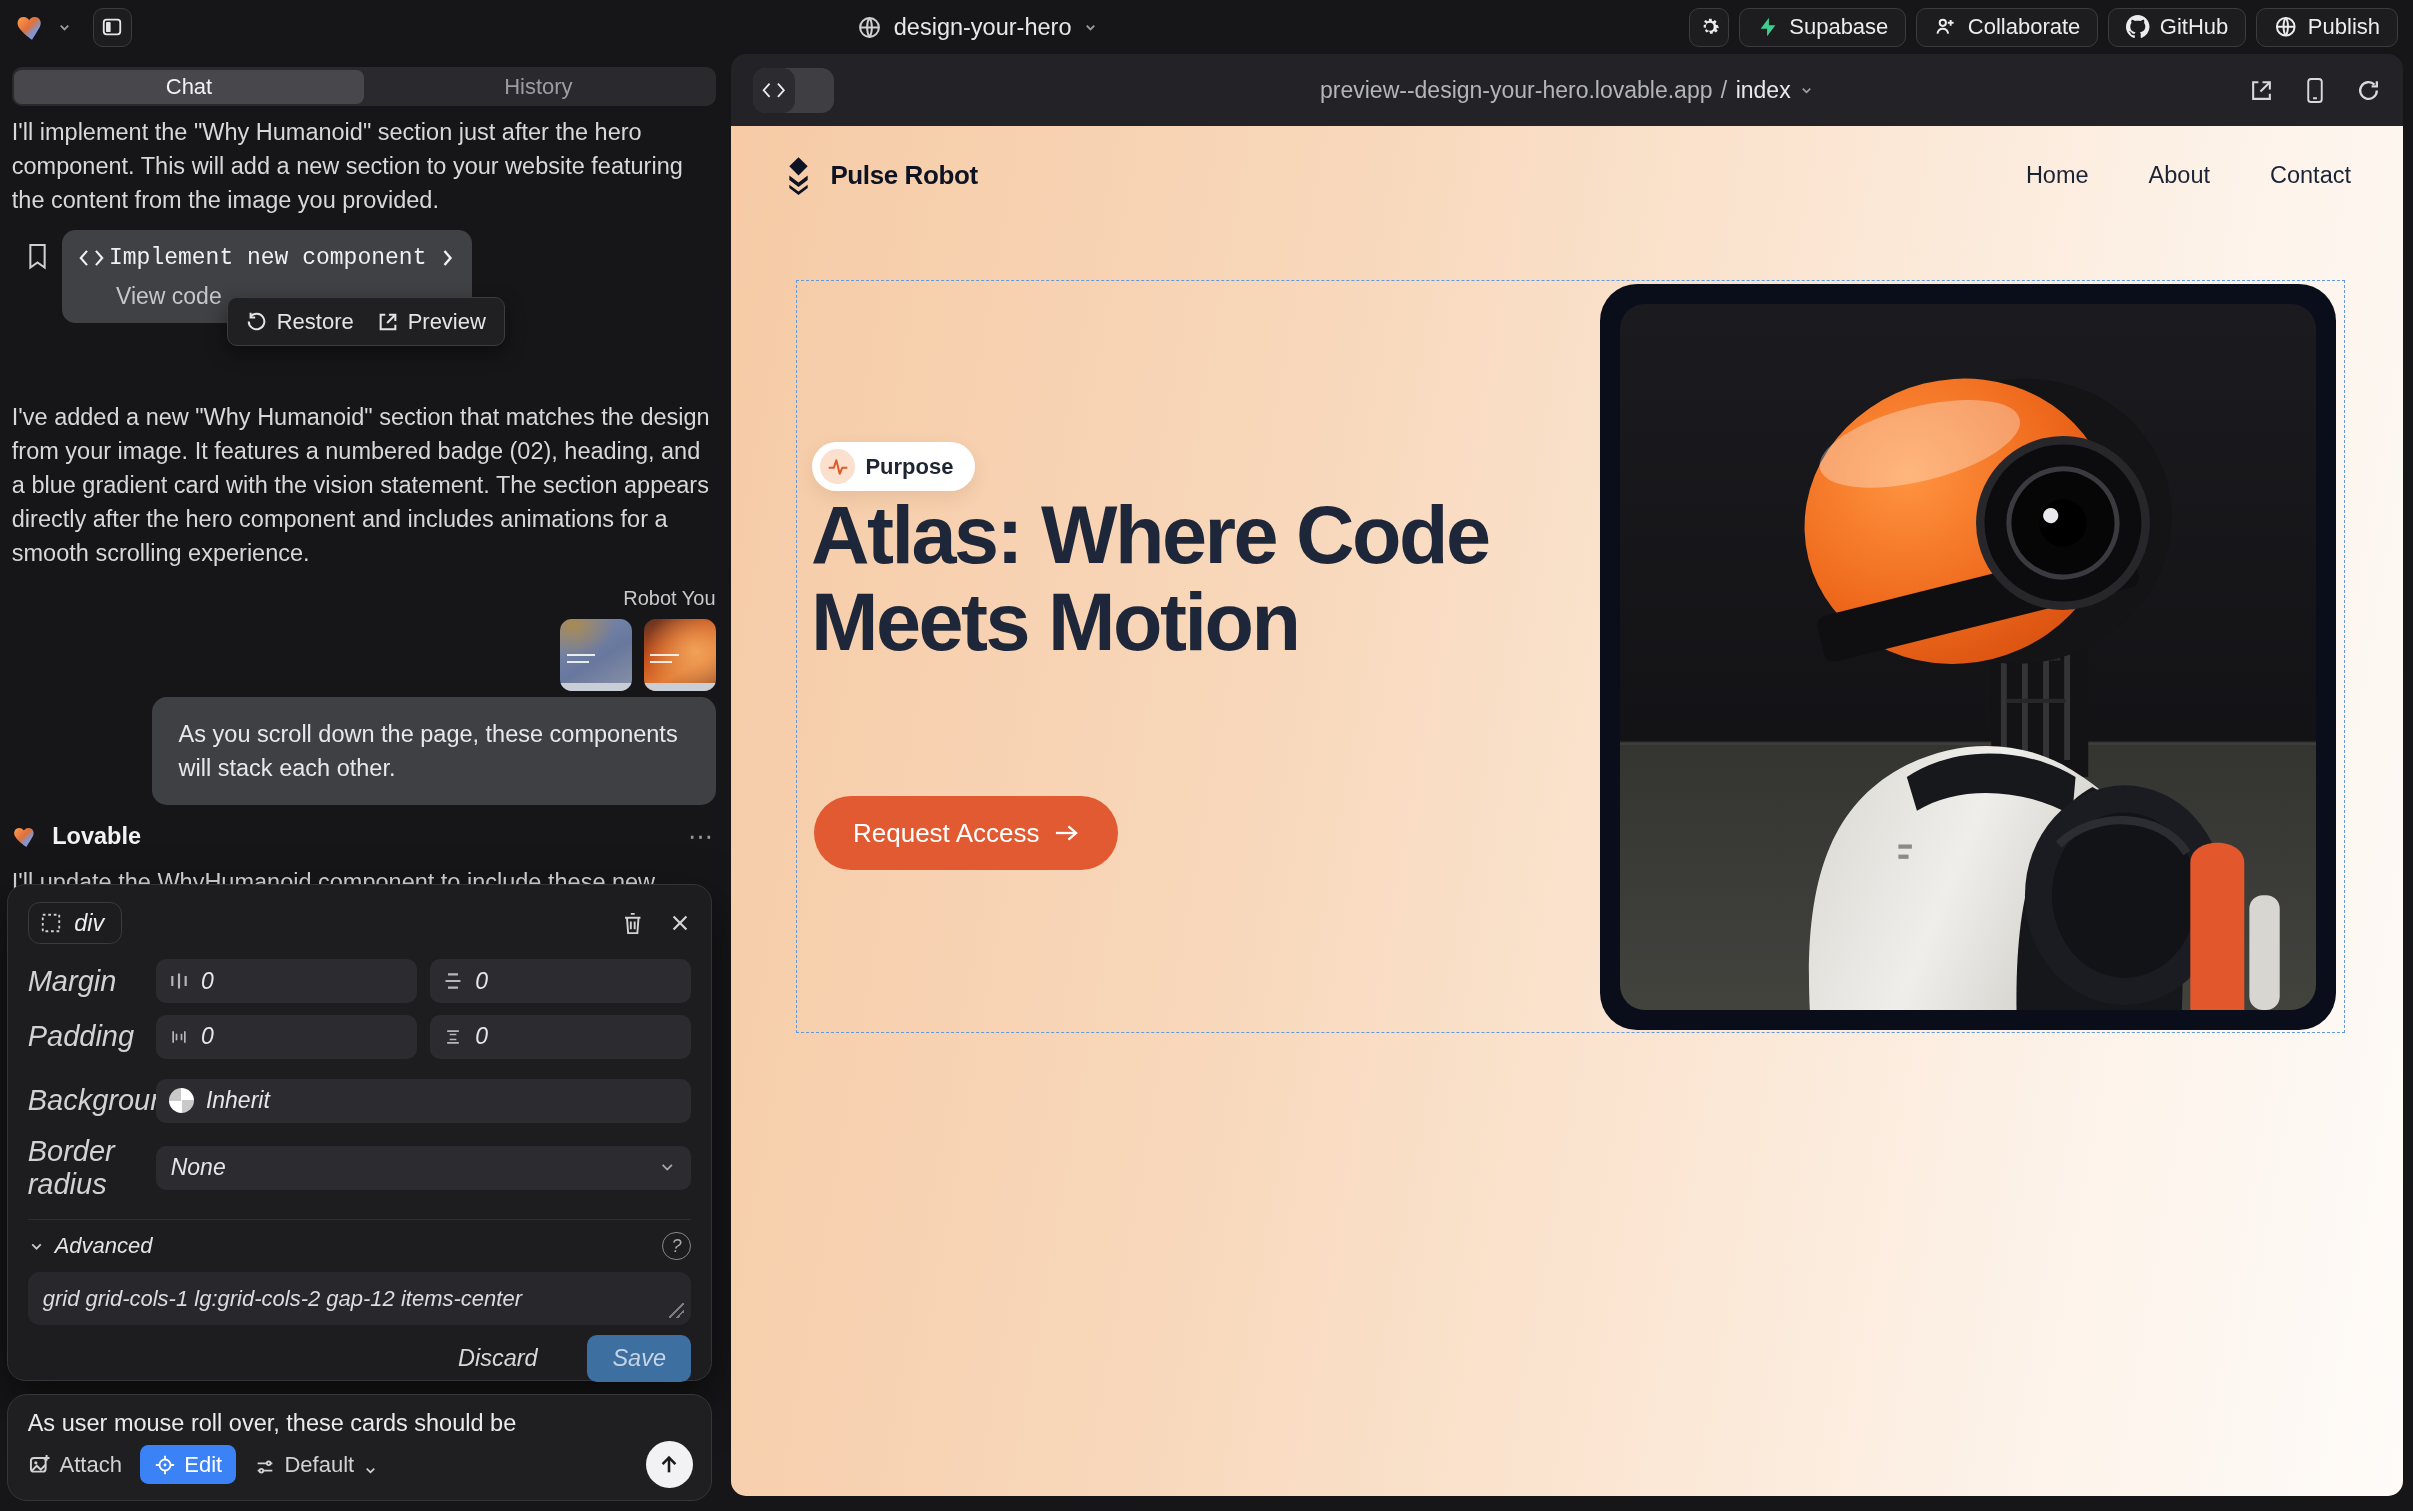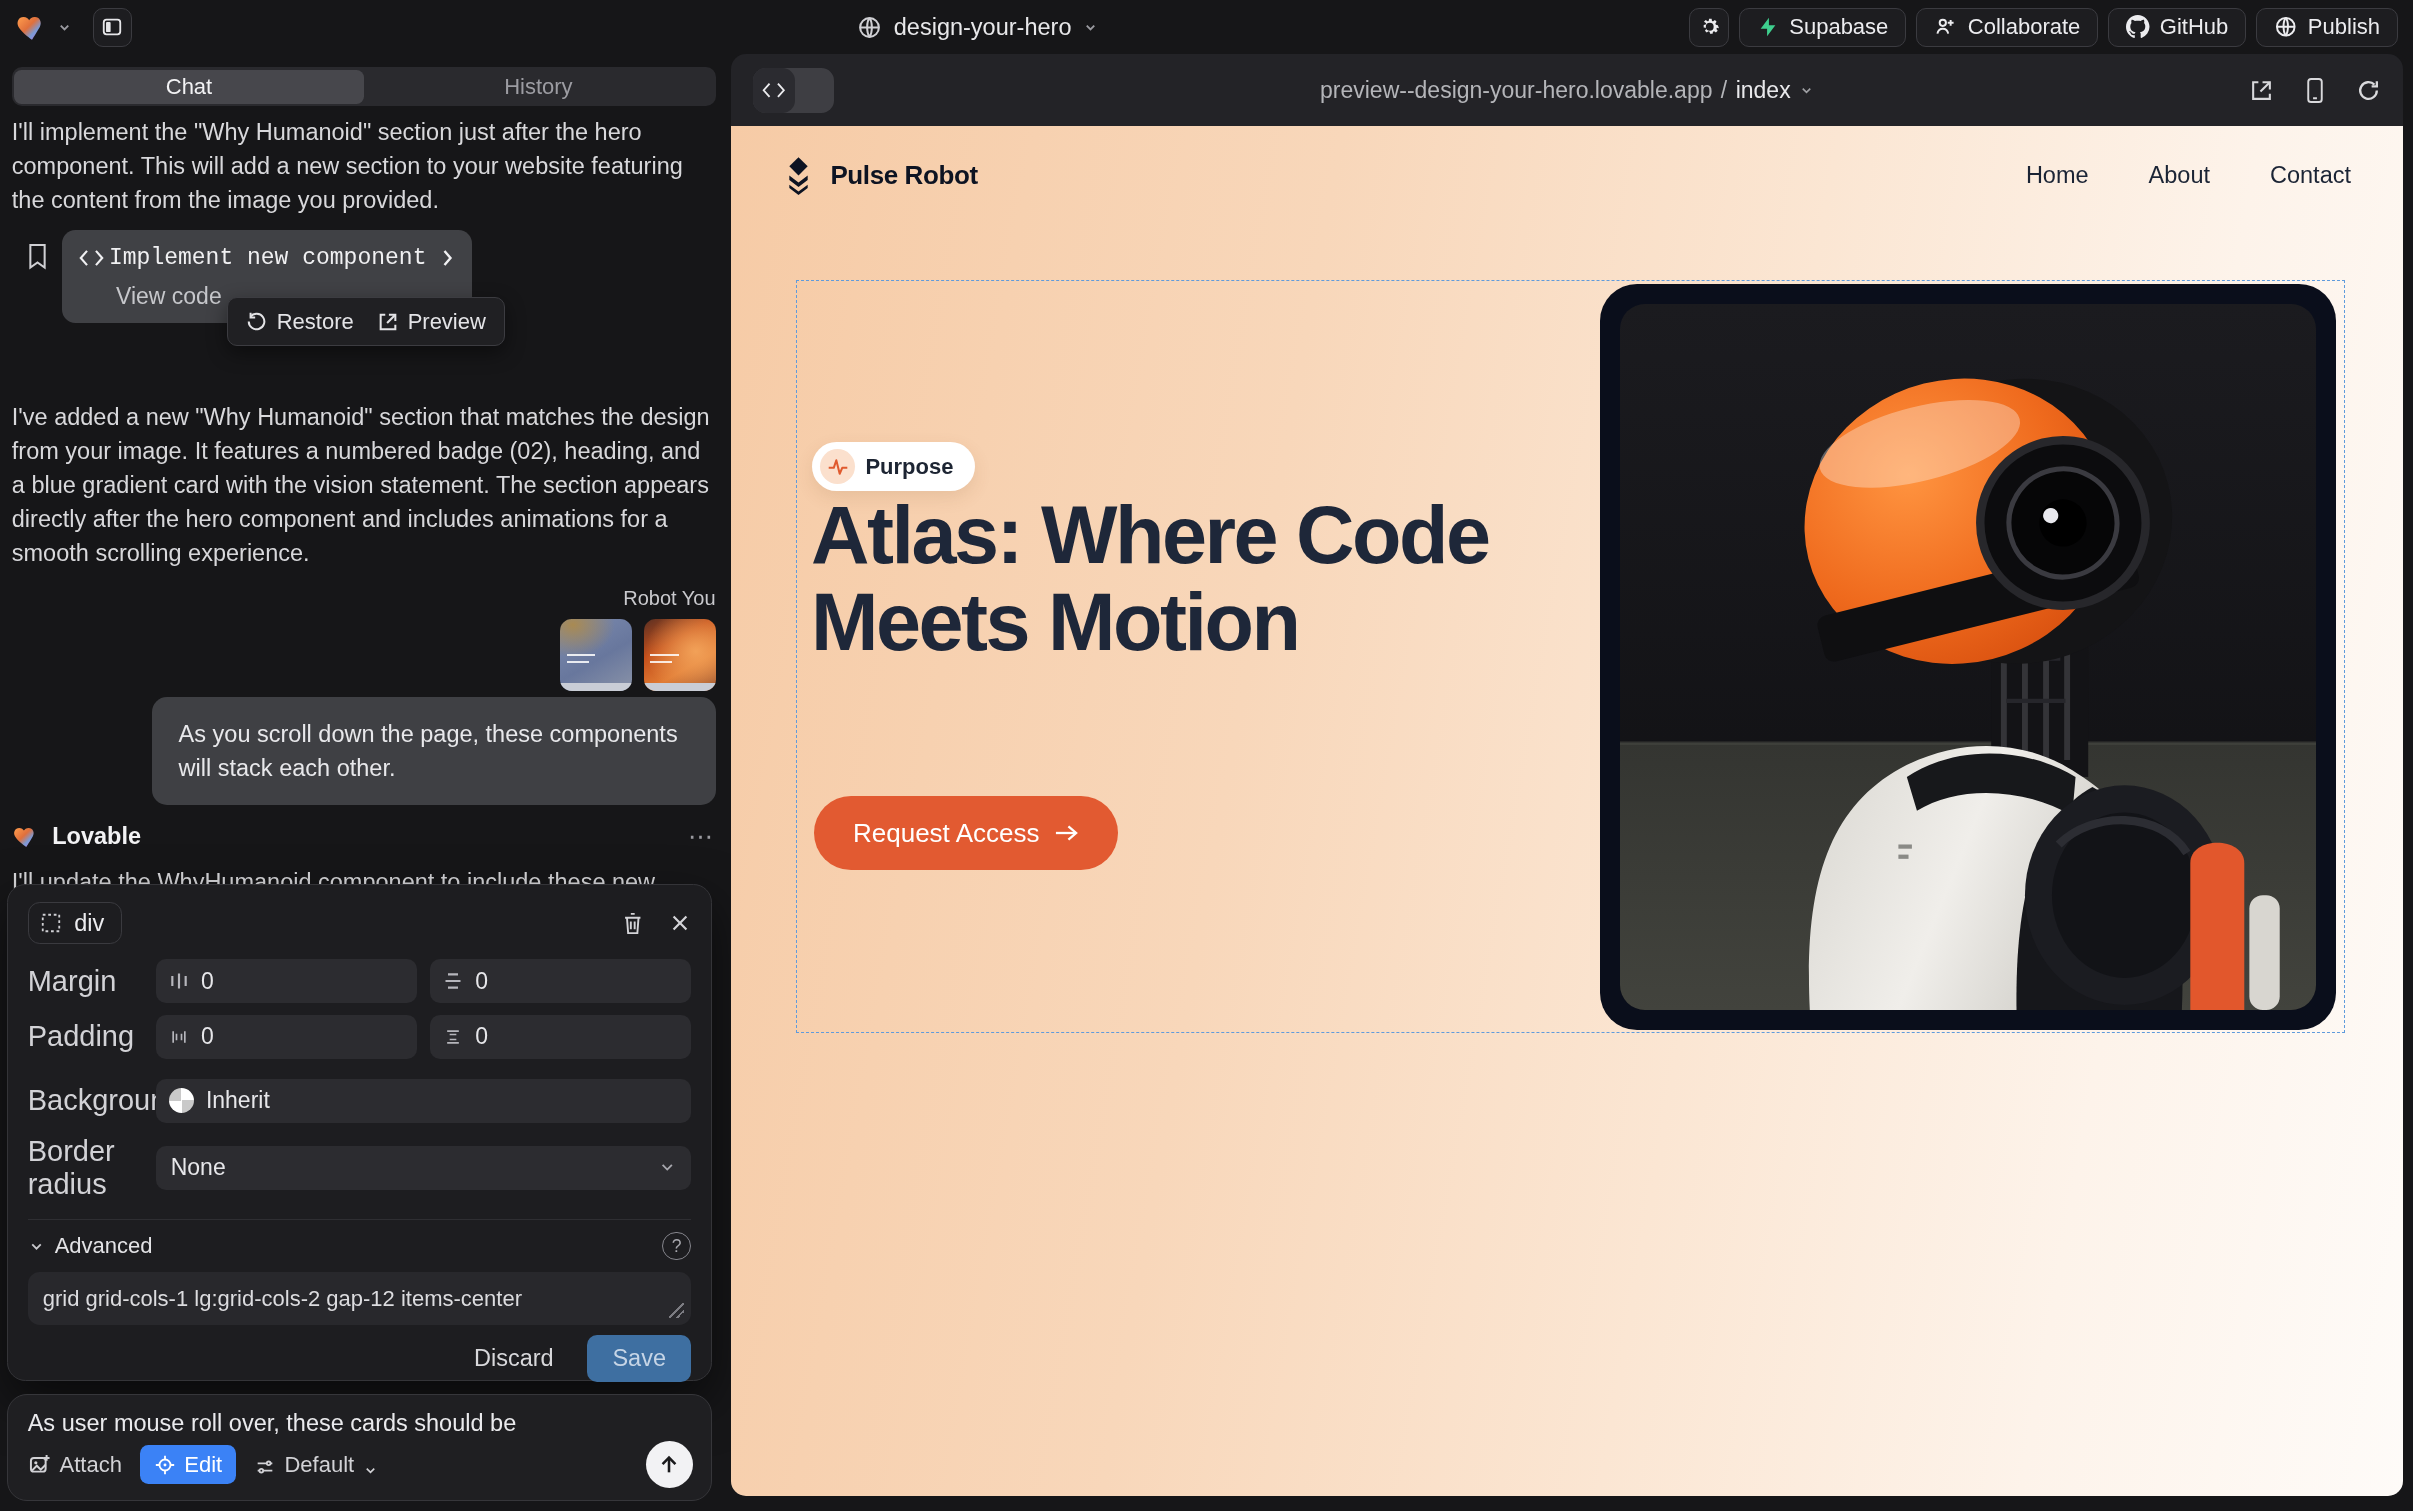--- a/index.html
+++ b/index.html
@@ -54,21 +54,21 @@
     color:#e8e8eb; font-size:23.5px; line-height:34px; }
 
   .lovable { margin-top:17px; display:flex; align-items:center; gap:11.8px; }
   .lovable .lname { color:#f2f2f4; font-size:23.5px; font-weight:700; }
   .lovable .dots { margin-left:auto; color:#9a9aa0; font-size:25px; letter-spacing:2.5px; }
 
   .hiddencard { margin-top:18.5px; margin-left:64px; width:410px; height:37px; background:#3f4044; border-radius:13.4px 13.4px 0 0; }
 
   
   .panel { position:absolute; left:6.7px; right:17px; top:830px; height:497px; background:#1d1d20; border:0.8px solid #343438;
-    border-radius:18.5px; padding:17px 20px 15px 20px; box-shadow:0 20px 50px rgba(0,0,0,.55); display:flex; flex-direction:column; }
+    border-radius:18.5px; padding:17px 20px 15px 20px; box-shadow:0 20px 50px rgba(0,0,0,.55); display:flex; flex-direction:column;font-style:italic; }
   .p-head { height:42px; display:flex; align-items:center; }
   .p-tag { display:flex; align-items:center; gap:11.8px; border:0.8px solid #3a3a3f; border-radius:11.8px; padding:6.7px 17px 6.7px 11.8px;
     color:#ececef; font-size:23.5px; }
   .p-head .ph-spacer { flex:1; }
   .p-head .phicon { color:#d4d4d8; margin-left:25px; }
   .p-row { display:flex; align-items:center; margin-top:11.8px; }
   .p-row.first { margin-top:15px; }
   .p-row.gap { margin-top:20px; }
   .p-label { width:128px; color:#d2d2d6; font-size:29px; }
   .p-fields { flex:1; display:flex; gap:13.4px; }
@@ -81,21 +81,21 @@
   .swatch { width:25px; height:25px; border-radius:50%; flex:0 0 auto;
     background:conic-gradient(#fff 0 25%, #c9c9c9 0 50%, #fff 0 75%, #c9c9c9 0 100%); }
   .p-divider { margin-top:18.5px; border-top:0.8px solid #2e2e32; }
   .p-adv { margin-top:11.8px; display:flex; align-items:center; gap:10px; color:#e3e3e6; font-size:22px; }
   .p-adv .help { margin-left:auto; width:28.6px; height:28.6px; border:1.7px solid #85858c; border-radius:50%; color:#a8a8ae;
     display:flex; align-items:center; justify-content:center; font-size:17.6px; }
   .p-textarea { margin-top:11.8px; height:87px; background:#28282c; border-radius:11.8px; padding:13.4px 15px; color:#dcdcdf;
     font-size:22px; position:relative; }
   .resize-h { position:absolute; right:6.7px; bottom:6.7px; width:15px; height:15px;
     background:linear-gradient(135deg, transparent 0 46%, #7c7c82 46% 54%, transparent 54% 72%, #7c7c82 72% 80%, transparent 80%); }
-  .p-footer { margin-top:10px; display:flex; align-items:center; justify-content:flex-end; gap:22px; }
+  .p-footer { margin-top:10px; display:flex; align-items:center; justify-content:flex-end; gap:38px; }
   .btn-discard { color:#d8d8db; font-size:23.5px; padding:8.4px 11.8px; }
   .btn-save { background:#3e6fa1; border-radius:10px; padding:10px 25px; color:#c6d5e6; font-size:23.5px; }
 
   
   .composer { position:absolute; left:6.7px; right:17px; bottom:10px; height:107px; background:#1f1f22; border:0.8px solid #36363a;
     border-radius:20px; padding:15px 18.5px 11.8px 20px; display:flex; flex-direction:column; }
   .c-text { color:#eaeaed; font-size:23.5px; }
   .c-bar { margin-top:auto; display:flex; align-items:center; gap:18.5px; }
   .c-attach { display:flex; align-items:center; gap:8.4px; color:#d2d2d6; font-size:22px; }
   .c-edit { display:flex; align-items:center; gap:8.4px; background:#3b82f6; color:#fff; font-size:22px; border-radius:8.4px; padding:6.7px 13.4px; }

